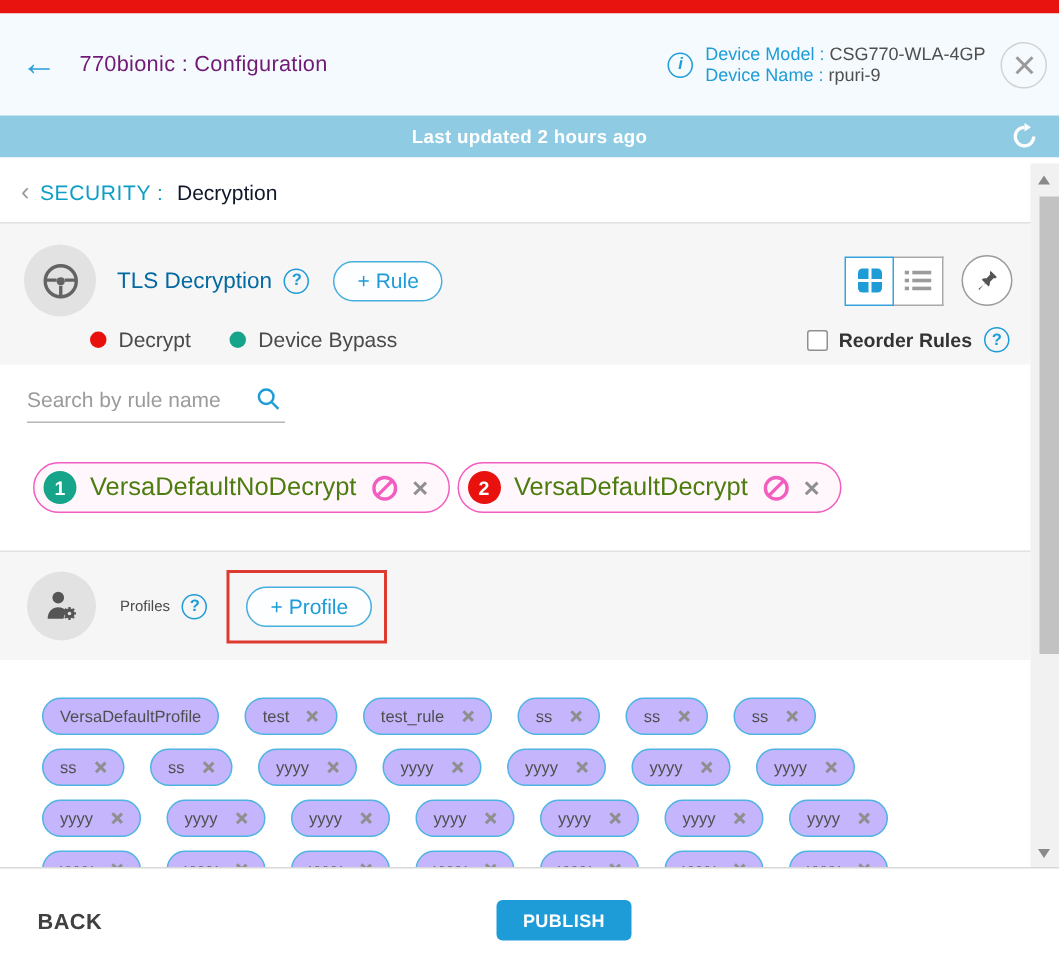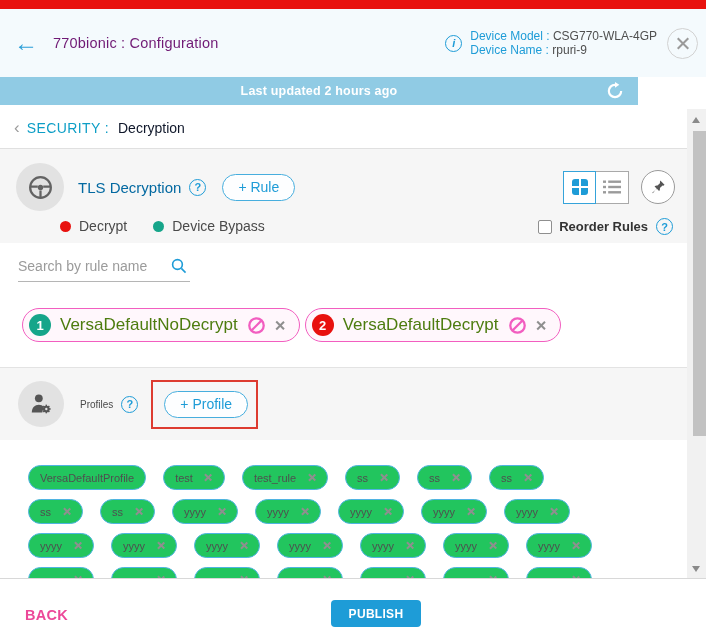--- a/index.html
+++ b/index.html
@@ -25,21 +25,21 @@
 
   
   .x-mark { position:relative; width:11px; height:11px; display:inline-block; flex:none; }
   .x-mark::before, .x-mark::after { content:""; position:absolute; left:50%; top:0; width:1.7px; height:100%; background:#8f8f8f; }
   .x-mark::before { transform:translateX(-50%) rotate(45deg); }
   .x-mark::after  { transform:translateX(-50%) rotate(-45deg); }
   .x-lg { width:15px; height:15px; }
   .x-lg::before, .x-lg::after { width:2px; background:#9a9a9a; }
 
   
-  .status-bar { position:absolute; left:0; top:77px; width:638px; height:28px; background:#90cbe4;
+  .status-bar { position:absolute; left:0; top:77px; width:706px; height:28px; background:#90cbe4;
     display:flex; align-items:center; justify-content:center; }
   .status-text { color:#fff; font-weight:bold; font-size:12.5px; letter-spacing:0.2px; }
   .refresh-btn { position:absolute; right:13px; top:4px; width:20px; height:20px; cursor:pointer; }
 
   
   .content { position:absolute; left:0; top:105px; width:706px; height:473px; background:#fff; }
   .breadcrumb { position:absolute; left:14px; top:13px; display:flex; align-items:center; font-size:14px; }
   .bc-chevron { color:#9b9b9b; font-size:17px; margin-right:7px; }
   .bc-section { color:#0d9ec6; letter-spacing:0.4px; cursor:pointer; }
   .bc-page { color:#0f172a; font-weight:normal; margin-left:9px; }
@@ -92,36 +92,36 @@
   .band-profiles { position:absolute; left:0; top:262px; width:687px; height:73px; background:#f6f6f6;
     border-top:1px solid #e3e3e3; display:flex; align-items:center; padding-left:18px; }
   .profiles-circle { width:46px; height:46px; }
   .profiles-title { margin-left:16px; font-size:10px; color:#4a4a4a; }
   .annotation-rect { margin-left:13px; border:2px solid #dd3b30; padding:9px 8px 9px 11px; }
 
   
   .profile-chips { position:absolute; left:0; top:350px; width:687px; height:123px; overflow:hidden; }
   .p-row { display:flex; gap:17px; margin-left:28px; margin-bottom:9px; }
   .p-row:first-child { margin-top:10px; }
-  .p-chip { height:25px; border:1.4px solid #4fb4e2; border-radius:13px; background:#22c55e;
+  .p-chip { height:25px; border:1.4px solid #4fb4e2; border-radius:13px; background:#c4b5fd;
     display:flex; align-items:center; padding:0 11px; gap:11px; font-size:11px; color:#4f4f4f;
     white-space:nowrap; cursor:pointer; flex:none; }
   .p-chip .x-mark { width:9px; height:9px; cursor:pointer; }
 
   
   .scrollbar { position:absolute; right:0; top:4px; width:19px; height:469px; background:#f1f1f1; }
   .sb-up { position:absolute; top:8px; left:5px; width:0; height:0;
     border-left:4.5px solid transparent; border-right:4.5px solid transparent; border-bottom:6px solid #8a8a8a; cursor:pointer; }
   .sb-thumb { position:absolute; top:22px; left:6px; width:13px; height:305px; background:#c2c2c2; cursor:grab; }
   .sb-down { position:absolute; bottom:6px; left:5px; width:0; height:0;
     border-left:4.5px solid transparent; border-right:4.5px solid transparent; border-top:6px solid #8a8a8a; cursor:pointer; }
 
   
   .footer { position:absolute; left:0; top:578px; width:706px; height:65px; background:#fff; border-top:1px solid #d8d8d8; }
-  .back-btn { position:absolute; left:25px; top:28px; font-size:14.5px; font-weight:bold; color:#ec4899;
+  .back-btn { position:absolute; left:25px; top:28px; font-size:14.5px; font-weight:bold; color:#404040;
     letter-spacing:0.3px; cursor:pointer; background:none; border:none; font-family:inherit; }
   .publish-btn { position:absolute; left:331px; top:21px; width:90px; height:27px; background:#1e9cd7; color:#fff;
     font-weight:bold; font-size:12px; letter-spacing:0.3px; border:none; border-radius:4px; cursor:pointer;
     display:flex; align-items:center; justify-content:center; font-family:inherit; }
 </style>
 </head>
 <body>
 
 <div class="page">
 

